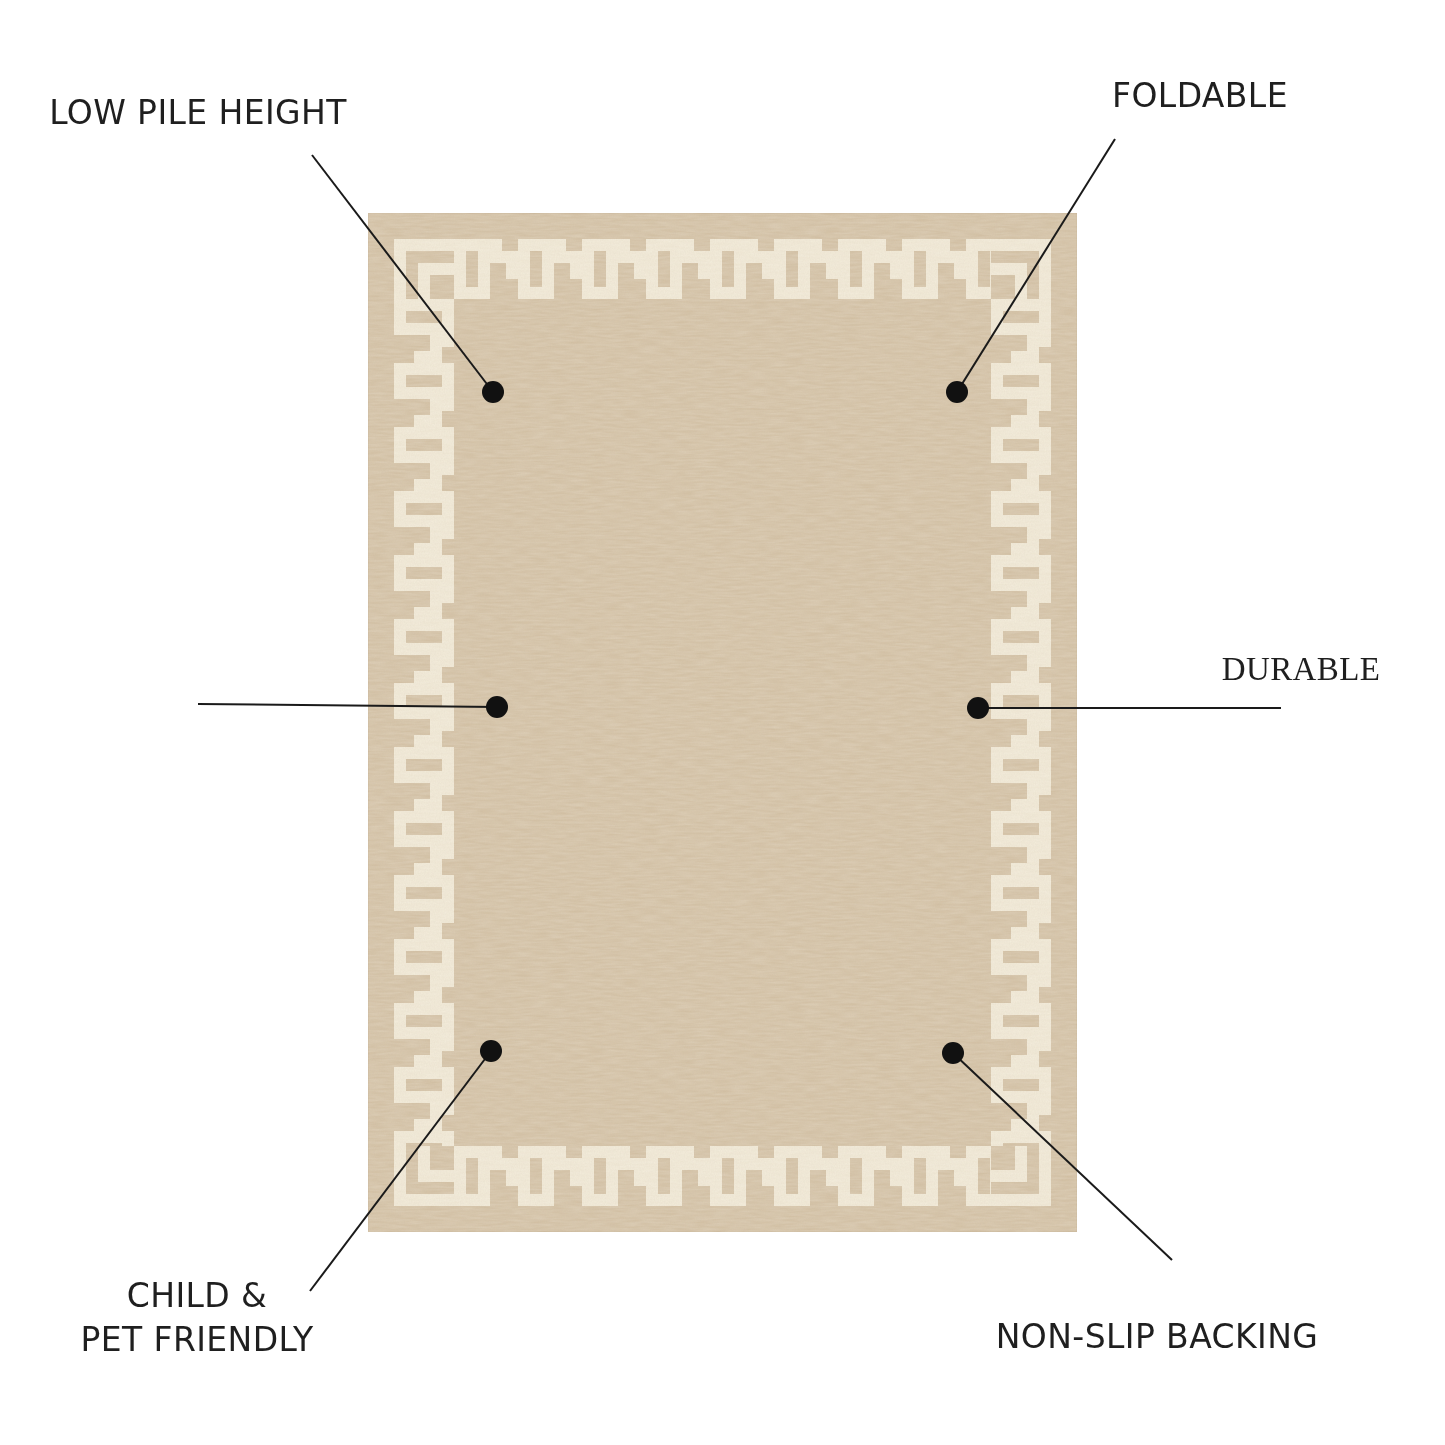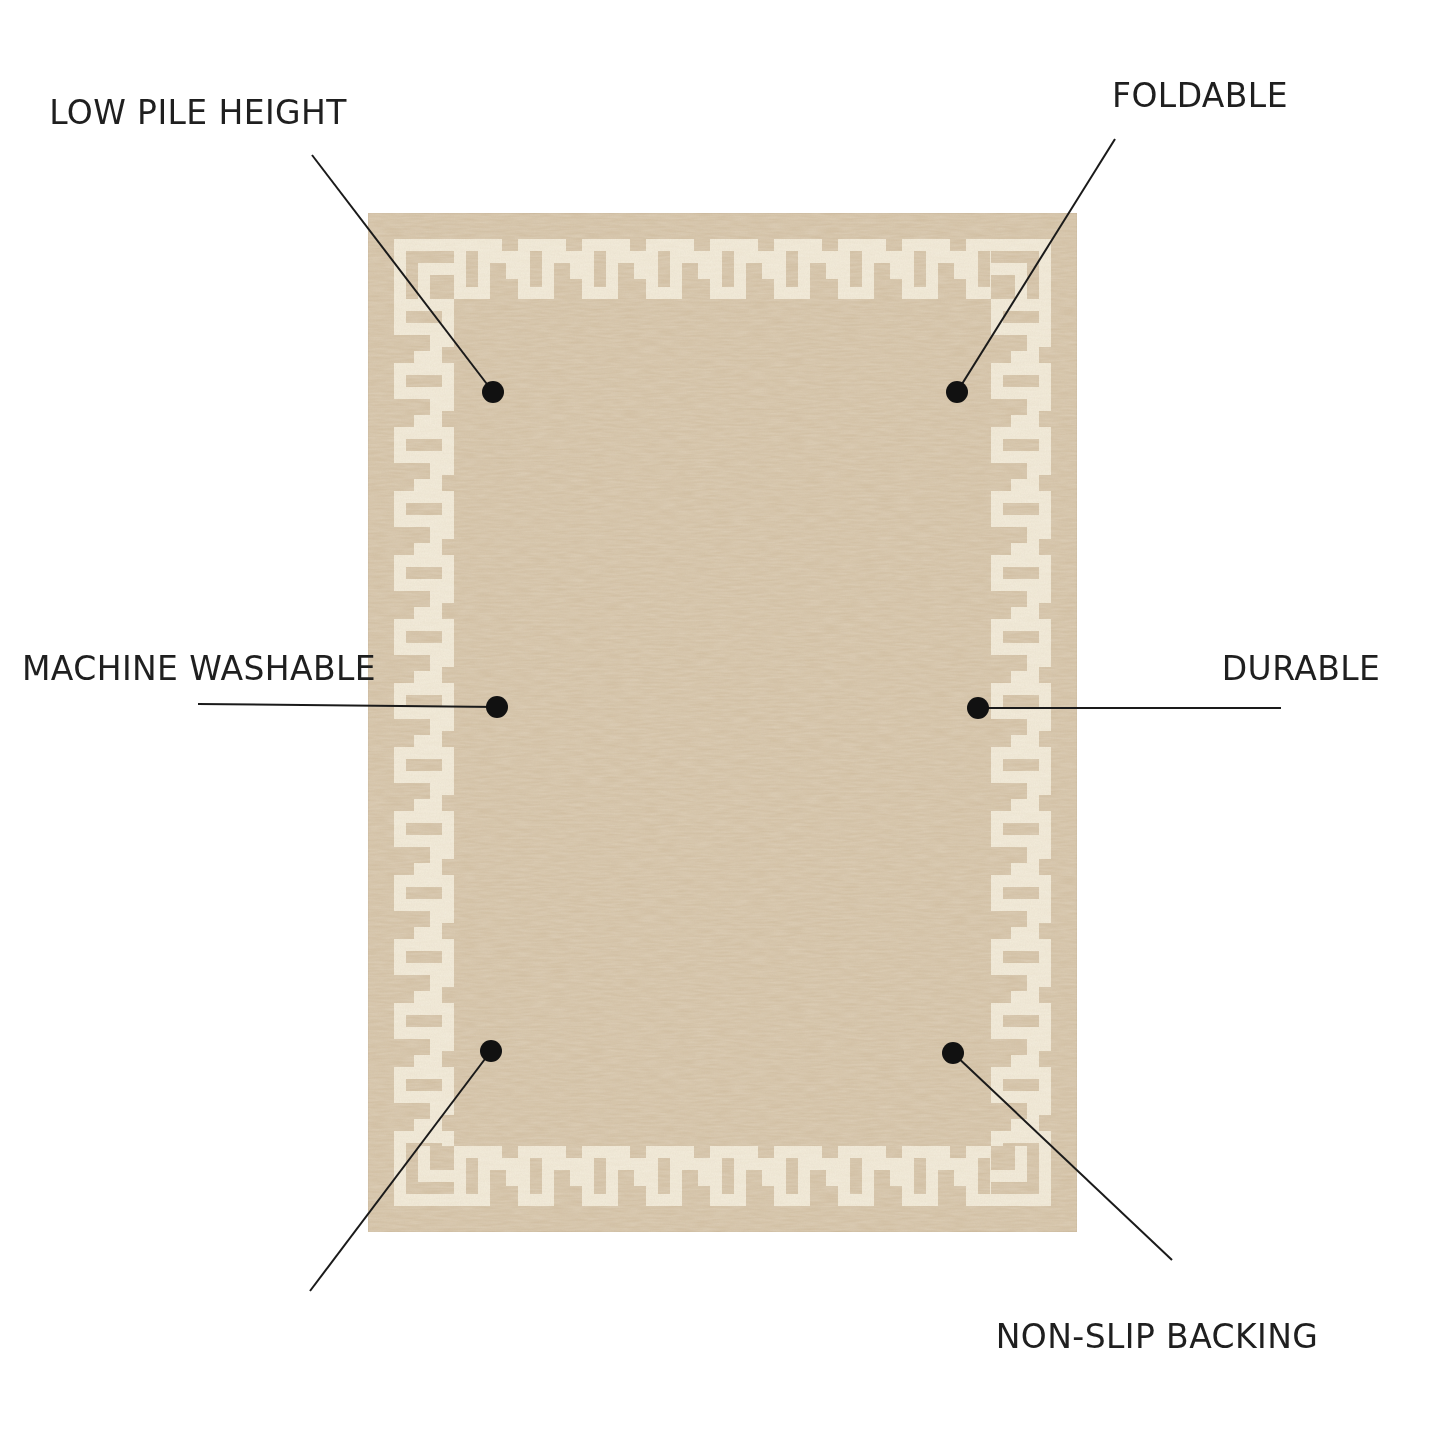--- a/index.html
+++ b/index.html
@@ -24,21 +24,21 @@
     font-weight:500;
     color:#1f1f1f;
     letter-spacing:0.4px;
     white-space:nowrap;
     text-align:center;
     line-height:44px;
   }
   .lbl-low-pile{left:198px;top:113px;}
   .lbl-foldable{left:1200px;top:96px;}
   .lbl-machine{left:199px;top:669px;}
-  .lbl-durable{left:1301px;top:669px;}
+  .lbl-durable{left:1301px;top:669px;font-family:Liberation Serif, serif;}
   .lbl-childpet{left:197px;top:1318px;}
   .lbl-nonslip{left:1157px;top:1337px;text-align:right;}
 </style>
 </head>
 <body>
 
 <div class="canvas">
 
   <div class="rug">
     <svg width="709" height="1019" viewBox="0 0 709 1019">
@@ -128,17 +128,20 @@
       <circle cx="957" cy="392" r="11"></circle>
       <circle cx="497" cy="707" r="11"></circle>
       <circle cx="978" cy="708" r="11"></circle>
       <circle cx="491" cy="1051" r="11"></circle>
       <circle cx="953" cy="1053" r="11"></circle>
     </g>
   </svg>
 
   <div class="label lbl-low-pile">LOW PILE HEIGHT</div>
   <div class="label lbl-foldable">FOLDABLE</div>
-  <div class="label lbl-machine">MACHINE WASHABLE</div>
   <div class="label lbl-durable">DURABLE</div>
+  <div class="label lbl-childpet">
+    <div>CHILD &amp;</div>
+    <div>PET FRIENDLY</div>
+  </div>
   <div class="label lbl-nonslip">NON-SLIP BACKING</div>
 
 </div>
 
 </body></html>

